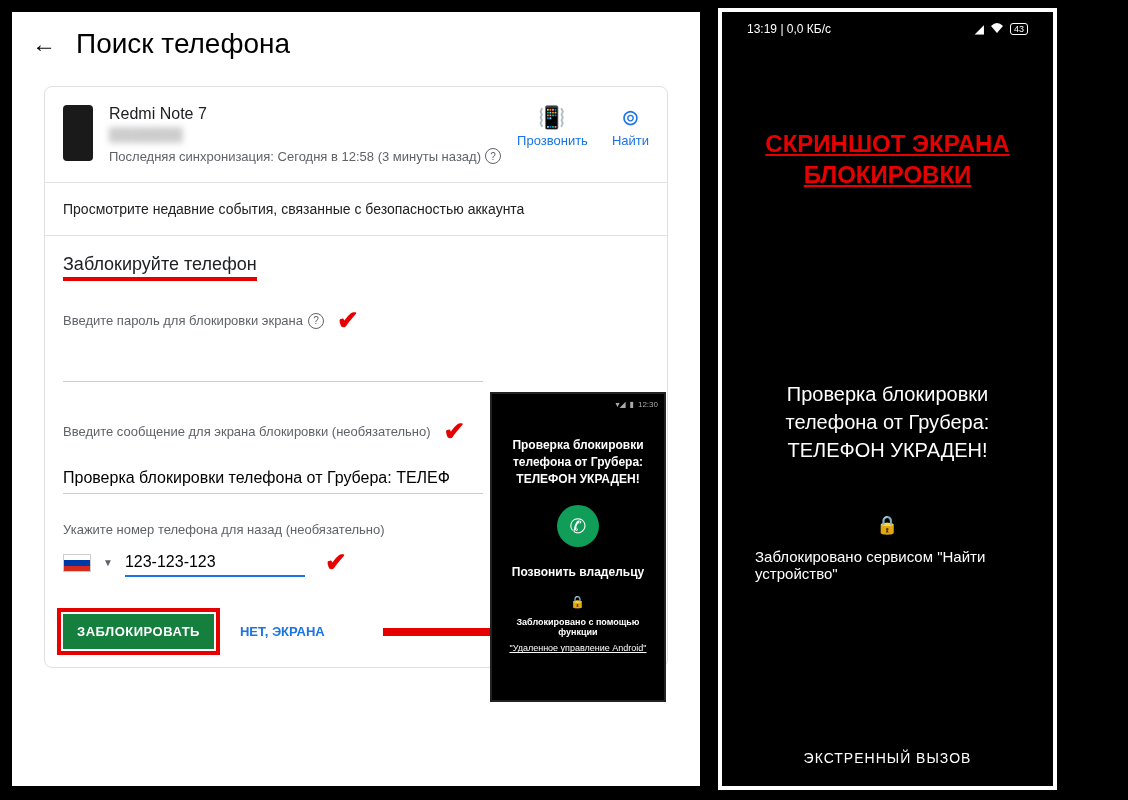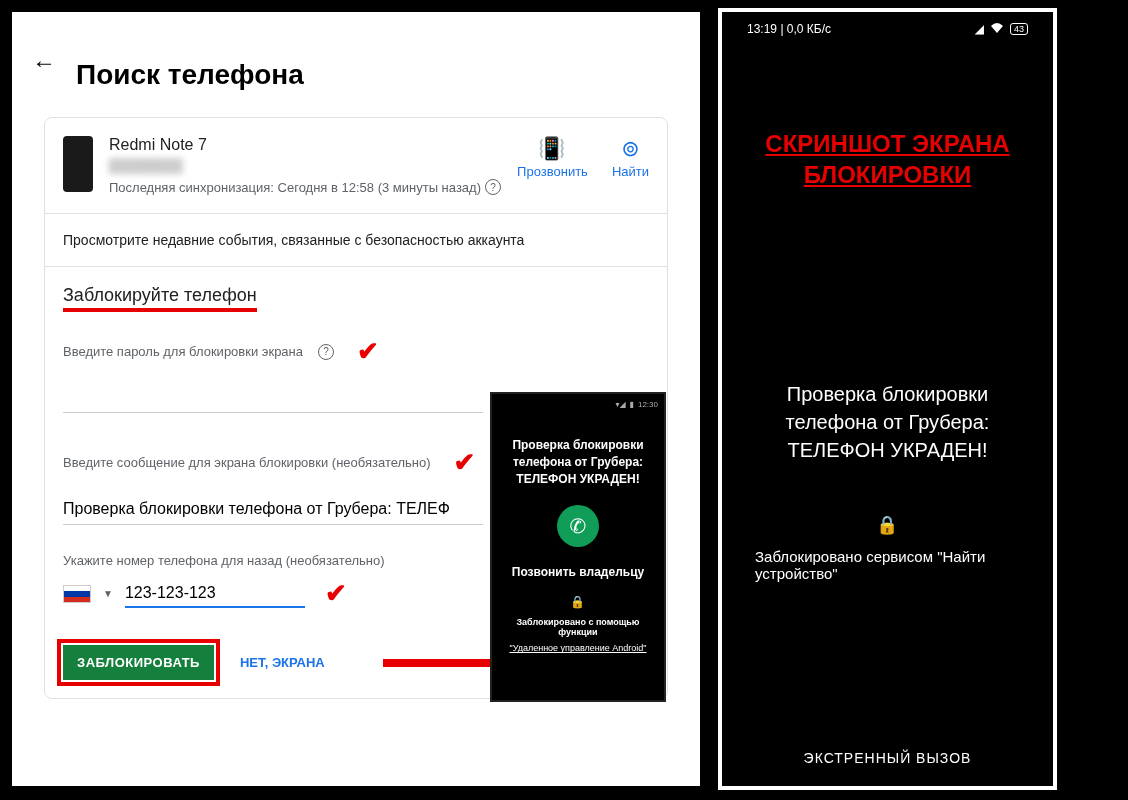--- a/index.html
+++ b/index.html
@@ -3,36 +3,36 @@
 <meta charset="utf-8">
 <style>
 * { box-sizing: border-box; margin: 0; padding: 0; }
 body { background: #000; font-family: Arial, sans-serif; width: 1128px; height: 800px; overflow: hidden; }
 .container { display: flex; gap: 14px; padding: 8px; height: 100%; }
 
 
 .left-panel { width: 696px; height: 782px; background: #fff; border: 4px solid #000; position: relative; }
 .header { display: flex; align-items: center; padding: 16px 20px; gap: 20px; }
 .back-arrow { font-size: 24px; cursor: pointer; }
-.page-title { font-size: 28px; font-weight: 700; margin-top: 31px; }
+.page-title { font-size: 28px; font-weight: 400; }
 .card { border: 1px solid #e0e0e0; border-radius: 8px; margin: 10px 32px; }
 .device-card { display: flex; align-items: flex-start; padding: 18px; gap: 16px; }
 .device-img { width: 30px; height: 56px; background: #1a1a1a; border-radius: 4px; }
 .device-info { flex: 1; }
 .device-name { font-size: 16px; color: #202124; margin-bottom: 4px; }
 .blurred { filter: blur(3px); color: #ccc; font-size: 13px; }
 .sync-info { font-size: 13px; color: #5f6368; margin-top: 6px; display: flex; align-items: center; gap: 4px; flex-wrap: wrap; }
 .help-icon { display: inline-flex; width: 16px; height: 16px; border: 1px solid #5f6368; border-radius: 50%; align-items: center; justify-content: center; font-size: 10px; }
 .actions { display: flex; gap: 24px; }
 .action { text-align: center; color: #1a73e8; font-size: 13px; cursor: pointer; }
 .action-icon { font-size: 22px; margin-bottom: 2px; display: block; }
 .section { padding: 18px; border-top: 1px solid #e0e0e0; }
 .section-text { font-size: 14px; color: #202124; }
 .lock-title { font-size: 18px; color: #202124; display: inline-block; border-bottom: 4px solid #e60000; padding-bottom: 2px; }
-.field-label { font-size: 13px; color: #5f6368; display: flex; align-items: center; gap: 15px; }
+.field-label { font-size: 13px; color: #5f6368; display: flex; align-items: center; gap: 5px; }
 .checkmark { color: #e60000; font-size: 26px; font-weight: bold; margin-left: 8px; }
 .input-line { border: none; border-bottom: 1px solid #ccc; font-size: 15px; padding: 6px 0; width: 350px; margin-top: 16px; outline: none; }
 .phone-row { display: flex; align-items: center; gap: 12px; margin-top: 10px; }
 .flag { width: 28px; height: 18px; display: inline-block; background: linear-gradient(#fff 33%, #0039a6 33% 66%, #d52b1e 66%); border: 1px solid #ccc; }
 .dropdown-arrow { color: #5f6368; font-size: 10px; }
 .phone-input { border: none; border-bottom: 2px solid #1a73e8; font-size: 16px; padding: 4px 0; width: 180px; outline: none; }
 .buttons { padding: 18px; display: flex; align-items: center; gap: 16px; position: relative; }
 .btn-primary { background: #15803d; color: #fff; border: none; padding: 10px 14px; font-size: 13px; font-weight: bold; letter-spacing: 0.5px; cursor: pointer; outline: 4px solid #e60000; outline-offset: 2px; }
 .btn-text { background: none; border: none; color: #1a73e8; font-size: 13px; font-weight: bold; cursor: pointer; padding: 10px; }
 .big-arrow { position: absolute; right: 10px; top: 50%; transform: translateY(-50%); color: #e60000; font-size: 14px; display: flex; align-items: center; }

